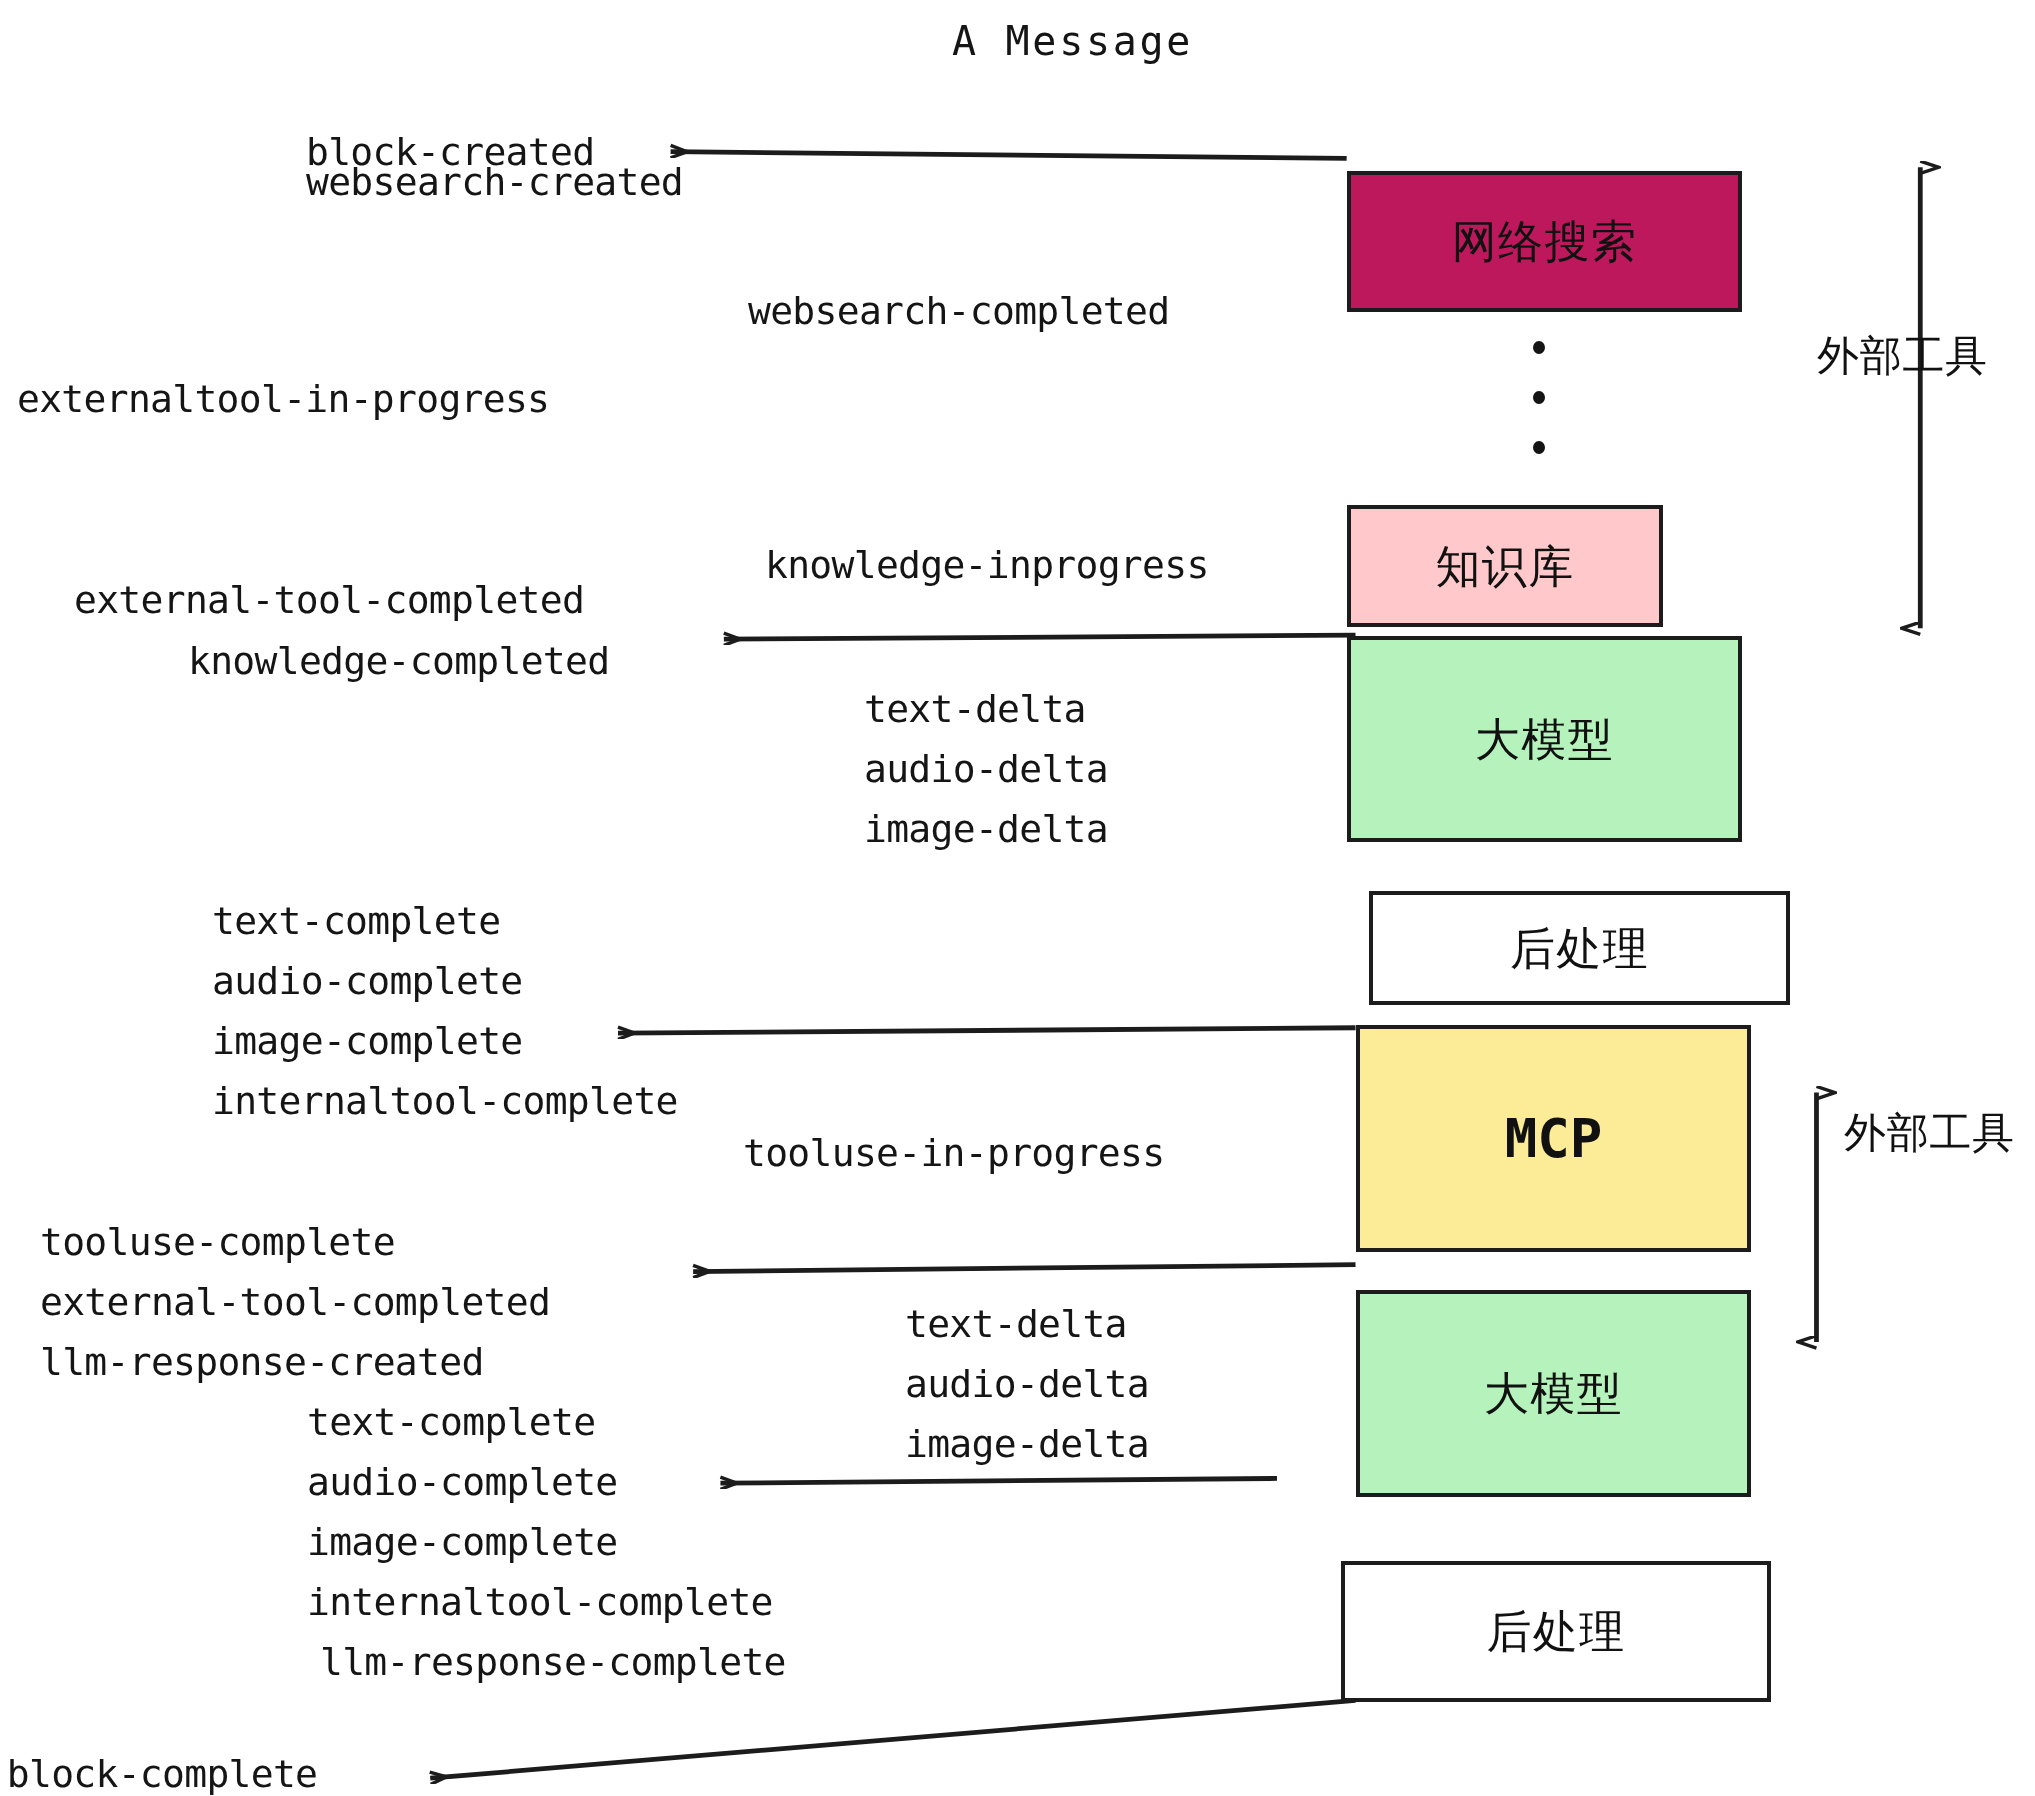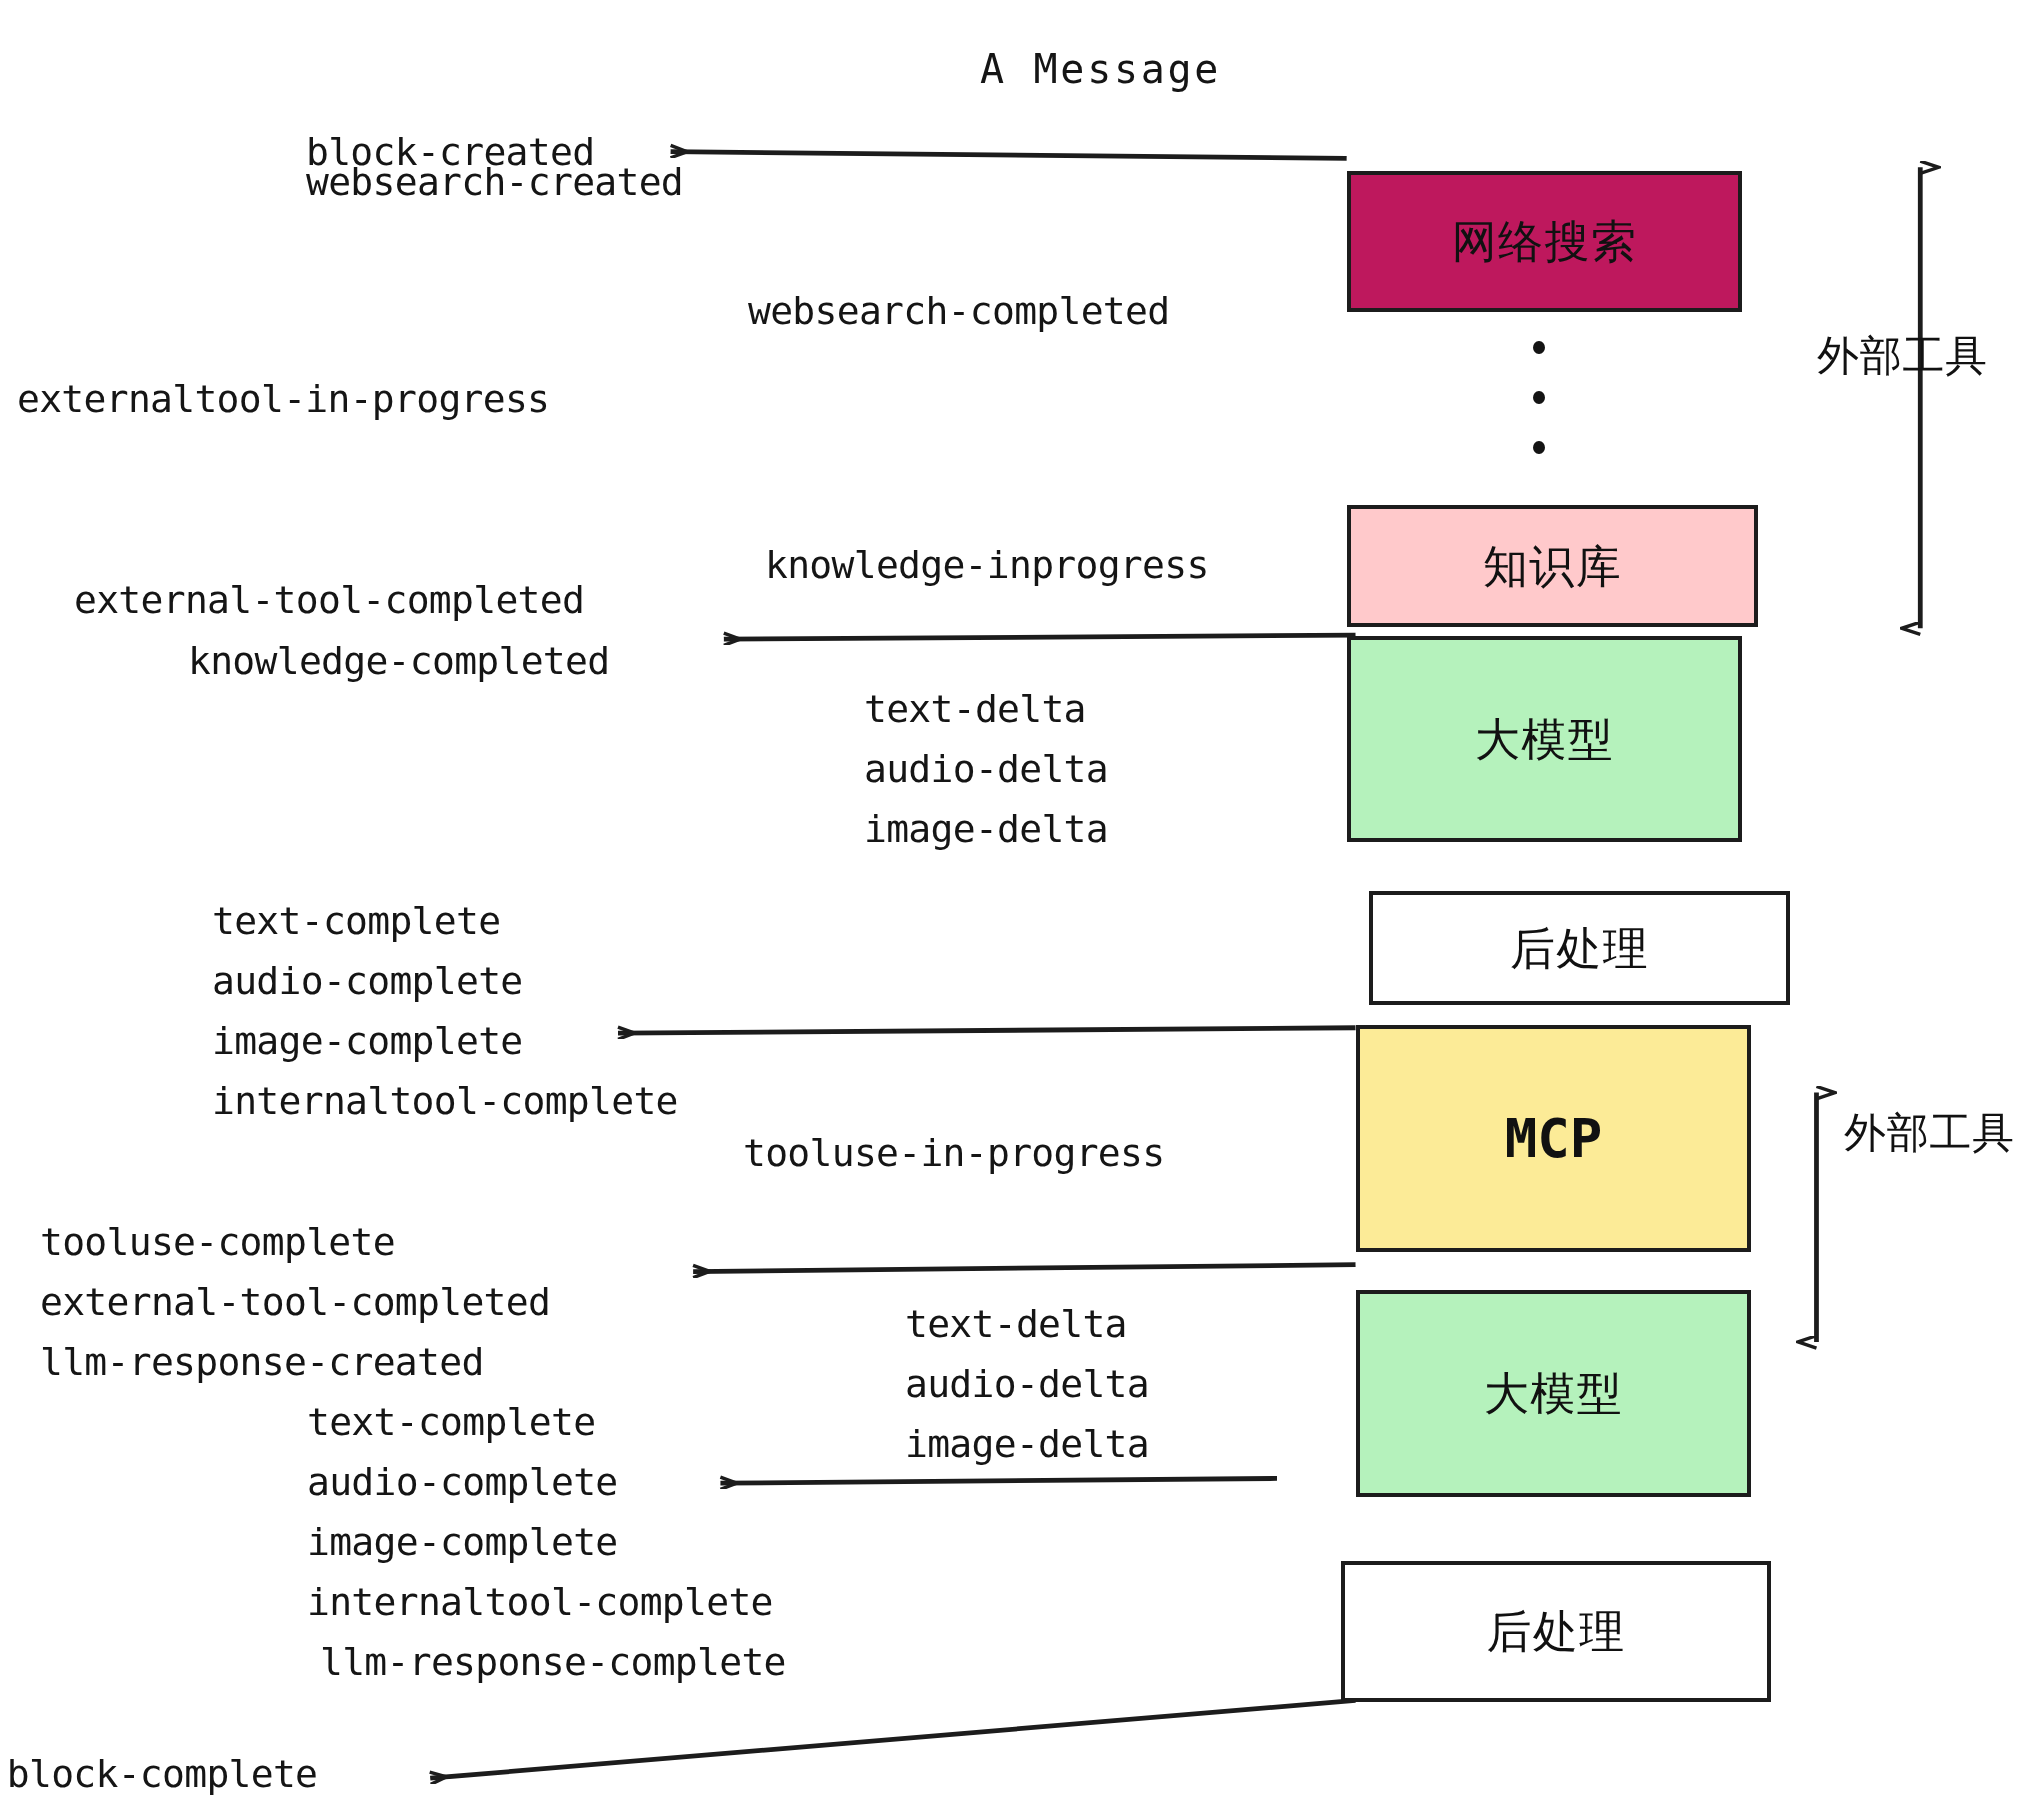--- a/index.html
+++ b/index.html
@@ -114,33 +114,33 @@
 
     <path d="M1870,2165 L1055,2172" fill="none" stroke="#1c1c1c" stroke-width="7" marker-end="url(#ah)"></path>
 
     <path d="M1985,2490 L630,2604" fill="none" stroke="#1c1c1c" stroke-width="7" marker-end="url(#ah)"></path>
 
     <path d="M2812,245 L2812,920" fill="none" stroke="#1c1c1c" stroke-width="7" marker-start="url(#ah-up)" marker-end="url(#ah-dn)"></path>
 
     <path d="M2660,1600 L2660,1965" fill="none" stroke="#1c1c1c" stroke-width="7" marker-start="url(#ah-up)" marker-end="url(#ah-dn)"></path>
   </svg>
 
-  <div class="title" style="left:980px; top:20.5px;margin-top:28px;">A Message</div>
+  <div class="title" style="left:952px; top:20.5px;">A Message</div>
 
   <div class="node websearch" style="left:1347px; top:171px; width:395px; height:141px; background:#be185d;">
     <span class="node-label">网络搜索</span>
   </div>
 
   <div class="dots" style="left:1532px; top:341px; width:13.7px; height:113px;">
     <span></span>
       <span></span>
       <span></span>
   </div>
 
-  <div class="node knowledge" style="left:1347px; top:505px; width:411px; height:122px; background:#FFC9CB;">
+  <div class="node knowledge" style="left:1347px; top:505px; width:316px; height:122px; background:#FFC9CB;">
     <span class="node-label">知识库</span>
   </div>
 
   <div class="node llm-top" style="left:1347px; top:636px; width:395px; height:206px; background:#B5F2BC;">
     <span class="node-label">大模型</span>
   </div>
 
   <div class="node postprocess-top" style="left:1369px; top:891px; width:421px; height:114px; background:#FFFFFF;">
     <span class="node-label">后处理</span>
   </div>

